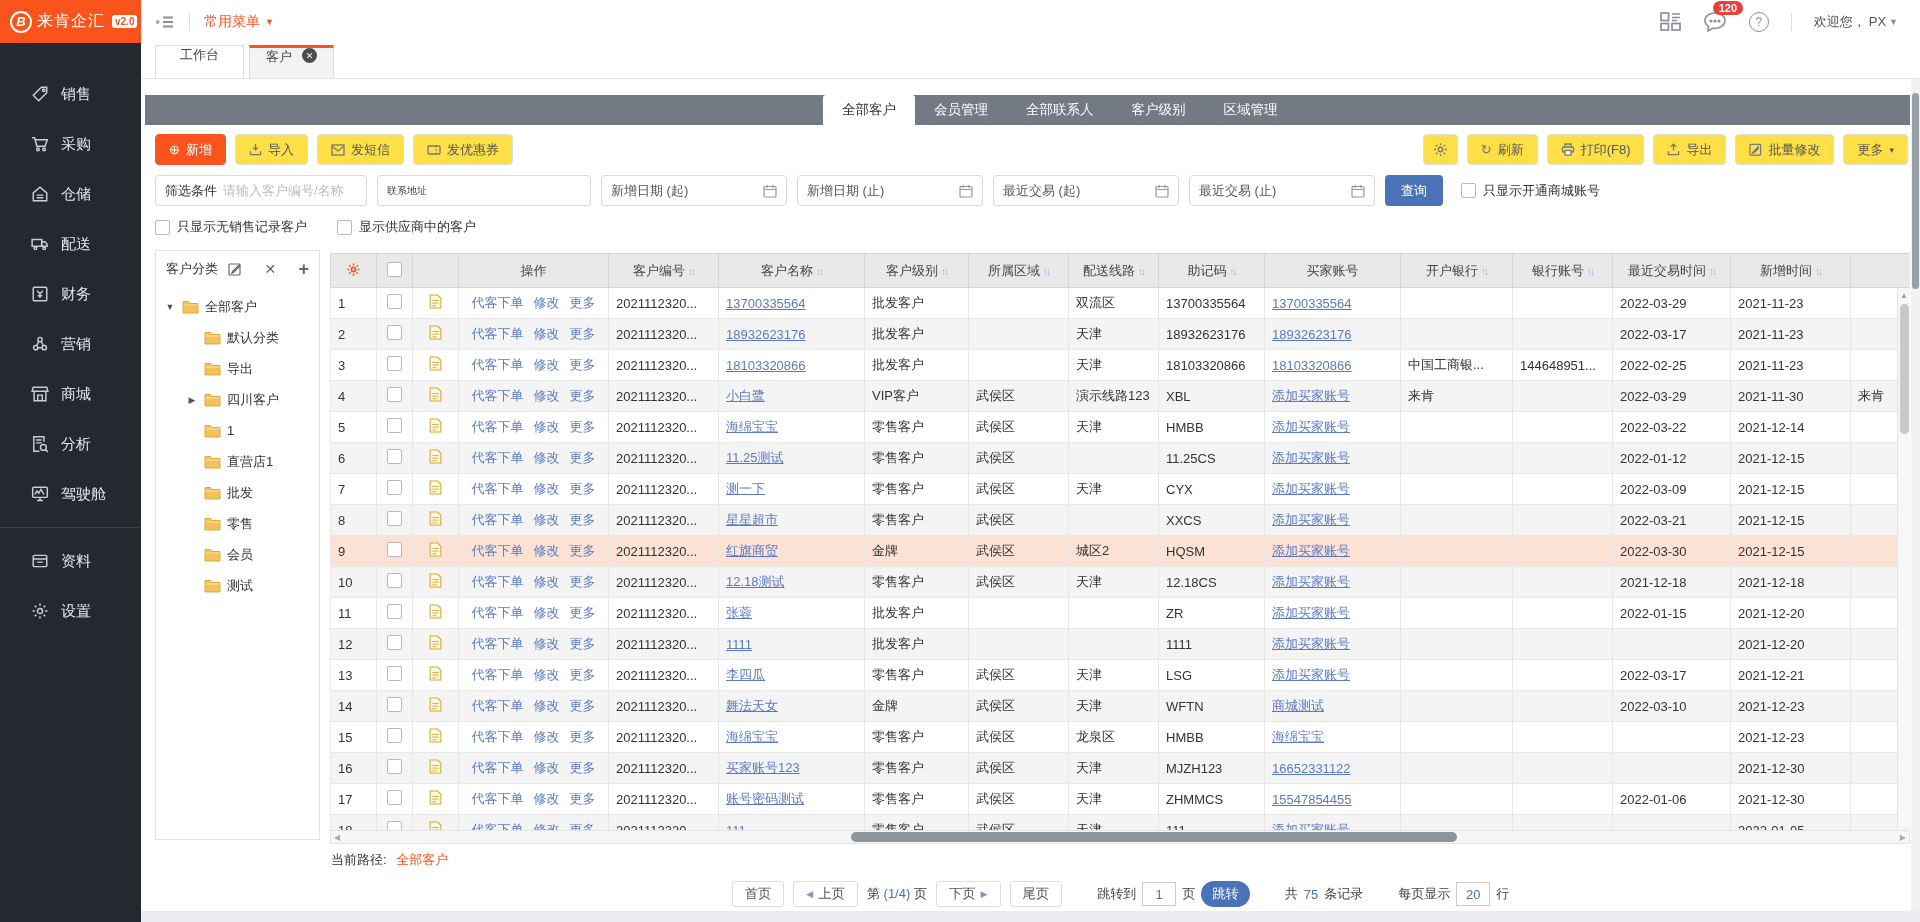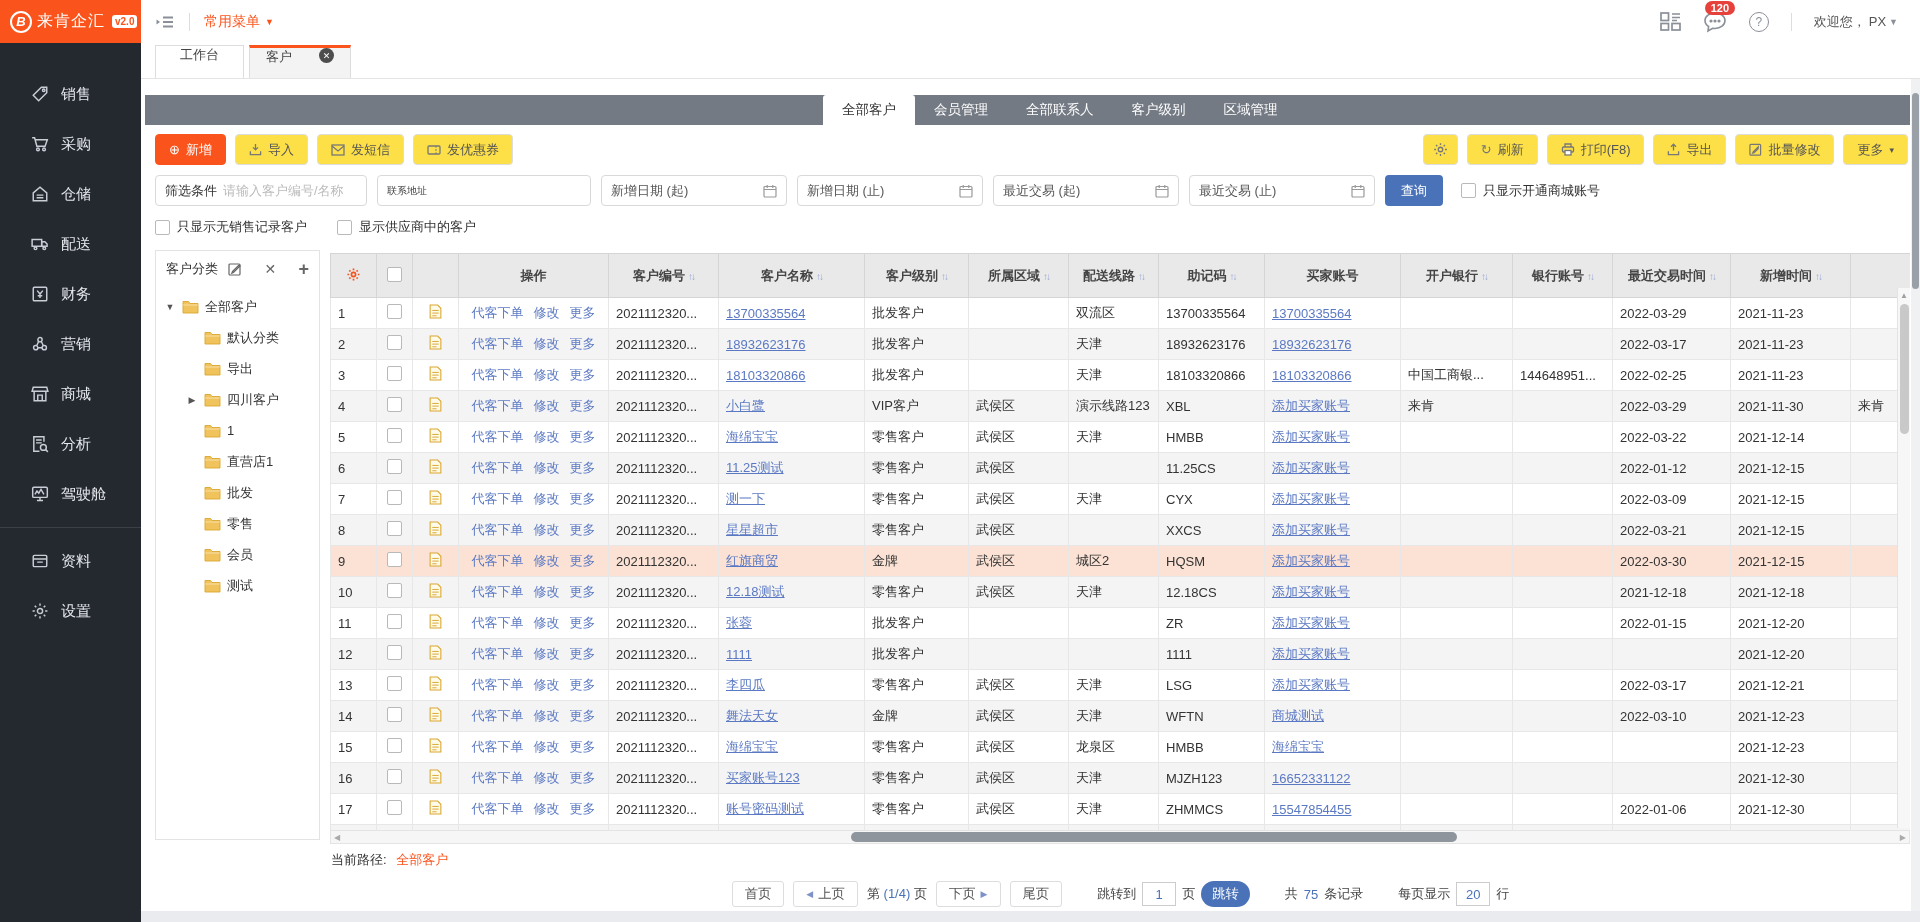--- a/index.html
+++ b/index.html
@@ -12,27 +12,27 @@
 .logo{width:141px;height:43px;background:#fa541c;color:#fff;display:flex;align-items:center;padding-left:10px;gap:5px}
 .logo-mark{width:22px;height:22px;border:2px solid #fff;border-radius:50%;display:flex;align-items:center;justify-content:center;font-weight:bold;font-style:italic;font-size:13px}
 .logo-text{font-size:16px;font-weight:normal;letter-spacing:1px}
 .logo-badge{background:#fff;color:#fa541c;font-size:10px;font-weight:bold;border-radius:3px;padding:1px 3px;margin-left:2px}
 .collapse-btn{margin-left:14px;display:flex;align-items:center;color:#8a8f98;cursor:pointer}
 .top-divider{width:1px;height:18px;background:#ddd;margin:0 14px}
 .menu-link{color:#fa541c;font-size:14px;display:flex;align-items:center;gap:5px;cursor:pointer}
 .caret{font-size:9px}
 .top-right{margin-left:auto;display:flex;align-items:center;gap:22px;padding-right:22px}
 .tr-icon{position:relative;color:#8a8f98;cursor:pointer}
-.badge{position:absolute;top:-10px;left:2px;background:#e7413c;color:#fff;border-radius:9px;font-size:11px;padding:1px 6px;font-weight:bold}
+.badge{position:absolute;top:-10px;left:10px;background:#e7413c;color:#fff;border-radius:9px;font-size:11px;padding:1px 6px;font-weight:bold}
 .help-circle{width:20px;height:20px;border:1.6px solid #8a8f98;border-radius:50%;display:flex;align-items:center;justify-content:center;font-size:12px;color:#8a8f98}
 .welcome{color:#555;font-size:13px;display:flex;align-items:center;gap:3px}
 
 .tabrow{margin-left:141px;height:36px;background:#fff;border-bottom:1px solid #e4e4e4;display:flex;align-items:flex-end;padding-left:14px;gap:5px}
 .doc-tab{height:33px;display:flex;align-items:flex-start;padding:0 24px;border:1px solid #ddd;border-bottom:none;background:#fff;font-size:13px;color:#444;cursor:pointer}
-.doc-tab.active{background:#f3f3f3;border-top:3px solid #fa541c;gap:27px;padding:0 16px}
+.doc-tab.active{background:#f3f3f3;border-top:3px solid #fa541c;gap:10px;padding:0 16px}
 .tab-close{width:15px;height:15px;border-radius:50%;background:#4d4d4d;color:#fff;font-size:9px;display:flex;align-items:center;justify-content:center}
 
 .sidebar{position:absolute;left:0;top:43px;bottom:0;width:141px;background:#24282f;color:#e4e7ec;padding-top:26px}
 .side-item{height:50px;display:flex;align-items:center;padding-left:31px;gap:12px;font-size:15px;cursor:pointer}
 .side-item .ic{color:#c9ced6}
 .side-divider{border-top:1px solid #3a3f48;margin:8px 0 8px 0}
 
 .content{position:absolute;left:141px;top:79px;right:0;bottom:0;background:#fff}
 .navstrip{margin:16px 10px 0 4px;height:30px;background:#747a84;display:flex;align-items:flex-end;padding-left:678px}
 .nav-tab{height:30px;display:flex;align-items:center;padding:0 19px;color:#fff;font-size:13.5px;cursor:pointer}
@@ -65,21 +65,21 @@
 .lp-head .ttl{margin-right:8px}
 .lp-head .hic{color:#666;margin-left:auto;cursor:pointer;font-size:14px}
 .lp-head .hic.first{margin-left:2px}
 .tree{padding-top:4px}
 .tree-item{display:flex;align-items:center;height:31px;gap:6px;cursor:pointer;color:#333}
 .tw{width:12px;text-align:center;color:#555;font-size:9px;flex:none}
 
 .tablewrap{position:relative;width:1580px;flex:none;margin-top:3px}
 .tclip{height:577px;overflow:hidden}
 table{border-collapse:collapse;table-layout:fixed;width:1580px}
-th{background:#e9e9e9;height:44px;border:1px solid #d5d5d5;font-weight:bold;color:#444;font-size:13px;padding:0 3px;white-space:nowrap;overflow:hidden;text-align:center}
+th{background:#e9e9e9;height:34px;border:1px solid #d5d5d5;font-weight:normal;color:#444;font-size:13px;padding:0 3px;white-space:nowrap;overflow:hidden;text-align:center}
 td{height:31px;border:1px solid #e7e7e7;padding:0 7px;font-size:13px;white-space:nowrap;overflow:hidden;background:#fff;color:#333}
 tr.even td{background:#f4f4f5}
 tr.hl td{background:#fbe2d5}
 td.center{text-align:center}
 a.blue{color:#5b79c3;text-decoration:underline}
 a.op{color:#5b79c3;text-decoration:none;margin:0 5px}
 .sort{color:#9aa6d4;font-size:10px;letter-spacing:-2px;margin-left:3px}
 .hscroll{position:relative;height:14px;background:#f6f6f6;border:1px solid #e4e4e4;width:1580px}
 .hthumb{position:absolute;left:520px;top:1px;height:10px;width:606px;background:#8f959c;border-radius:6px}
 .harrow{position:absolute;top:1px;color:#aaa;font-size:8px;line-height:11px}

